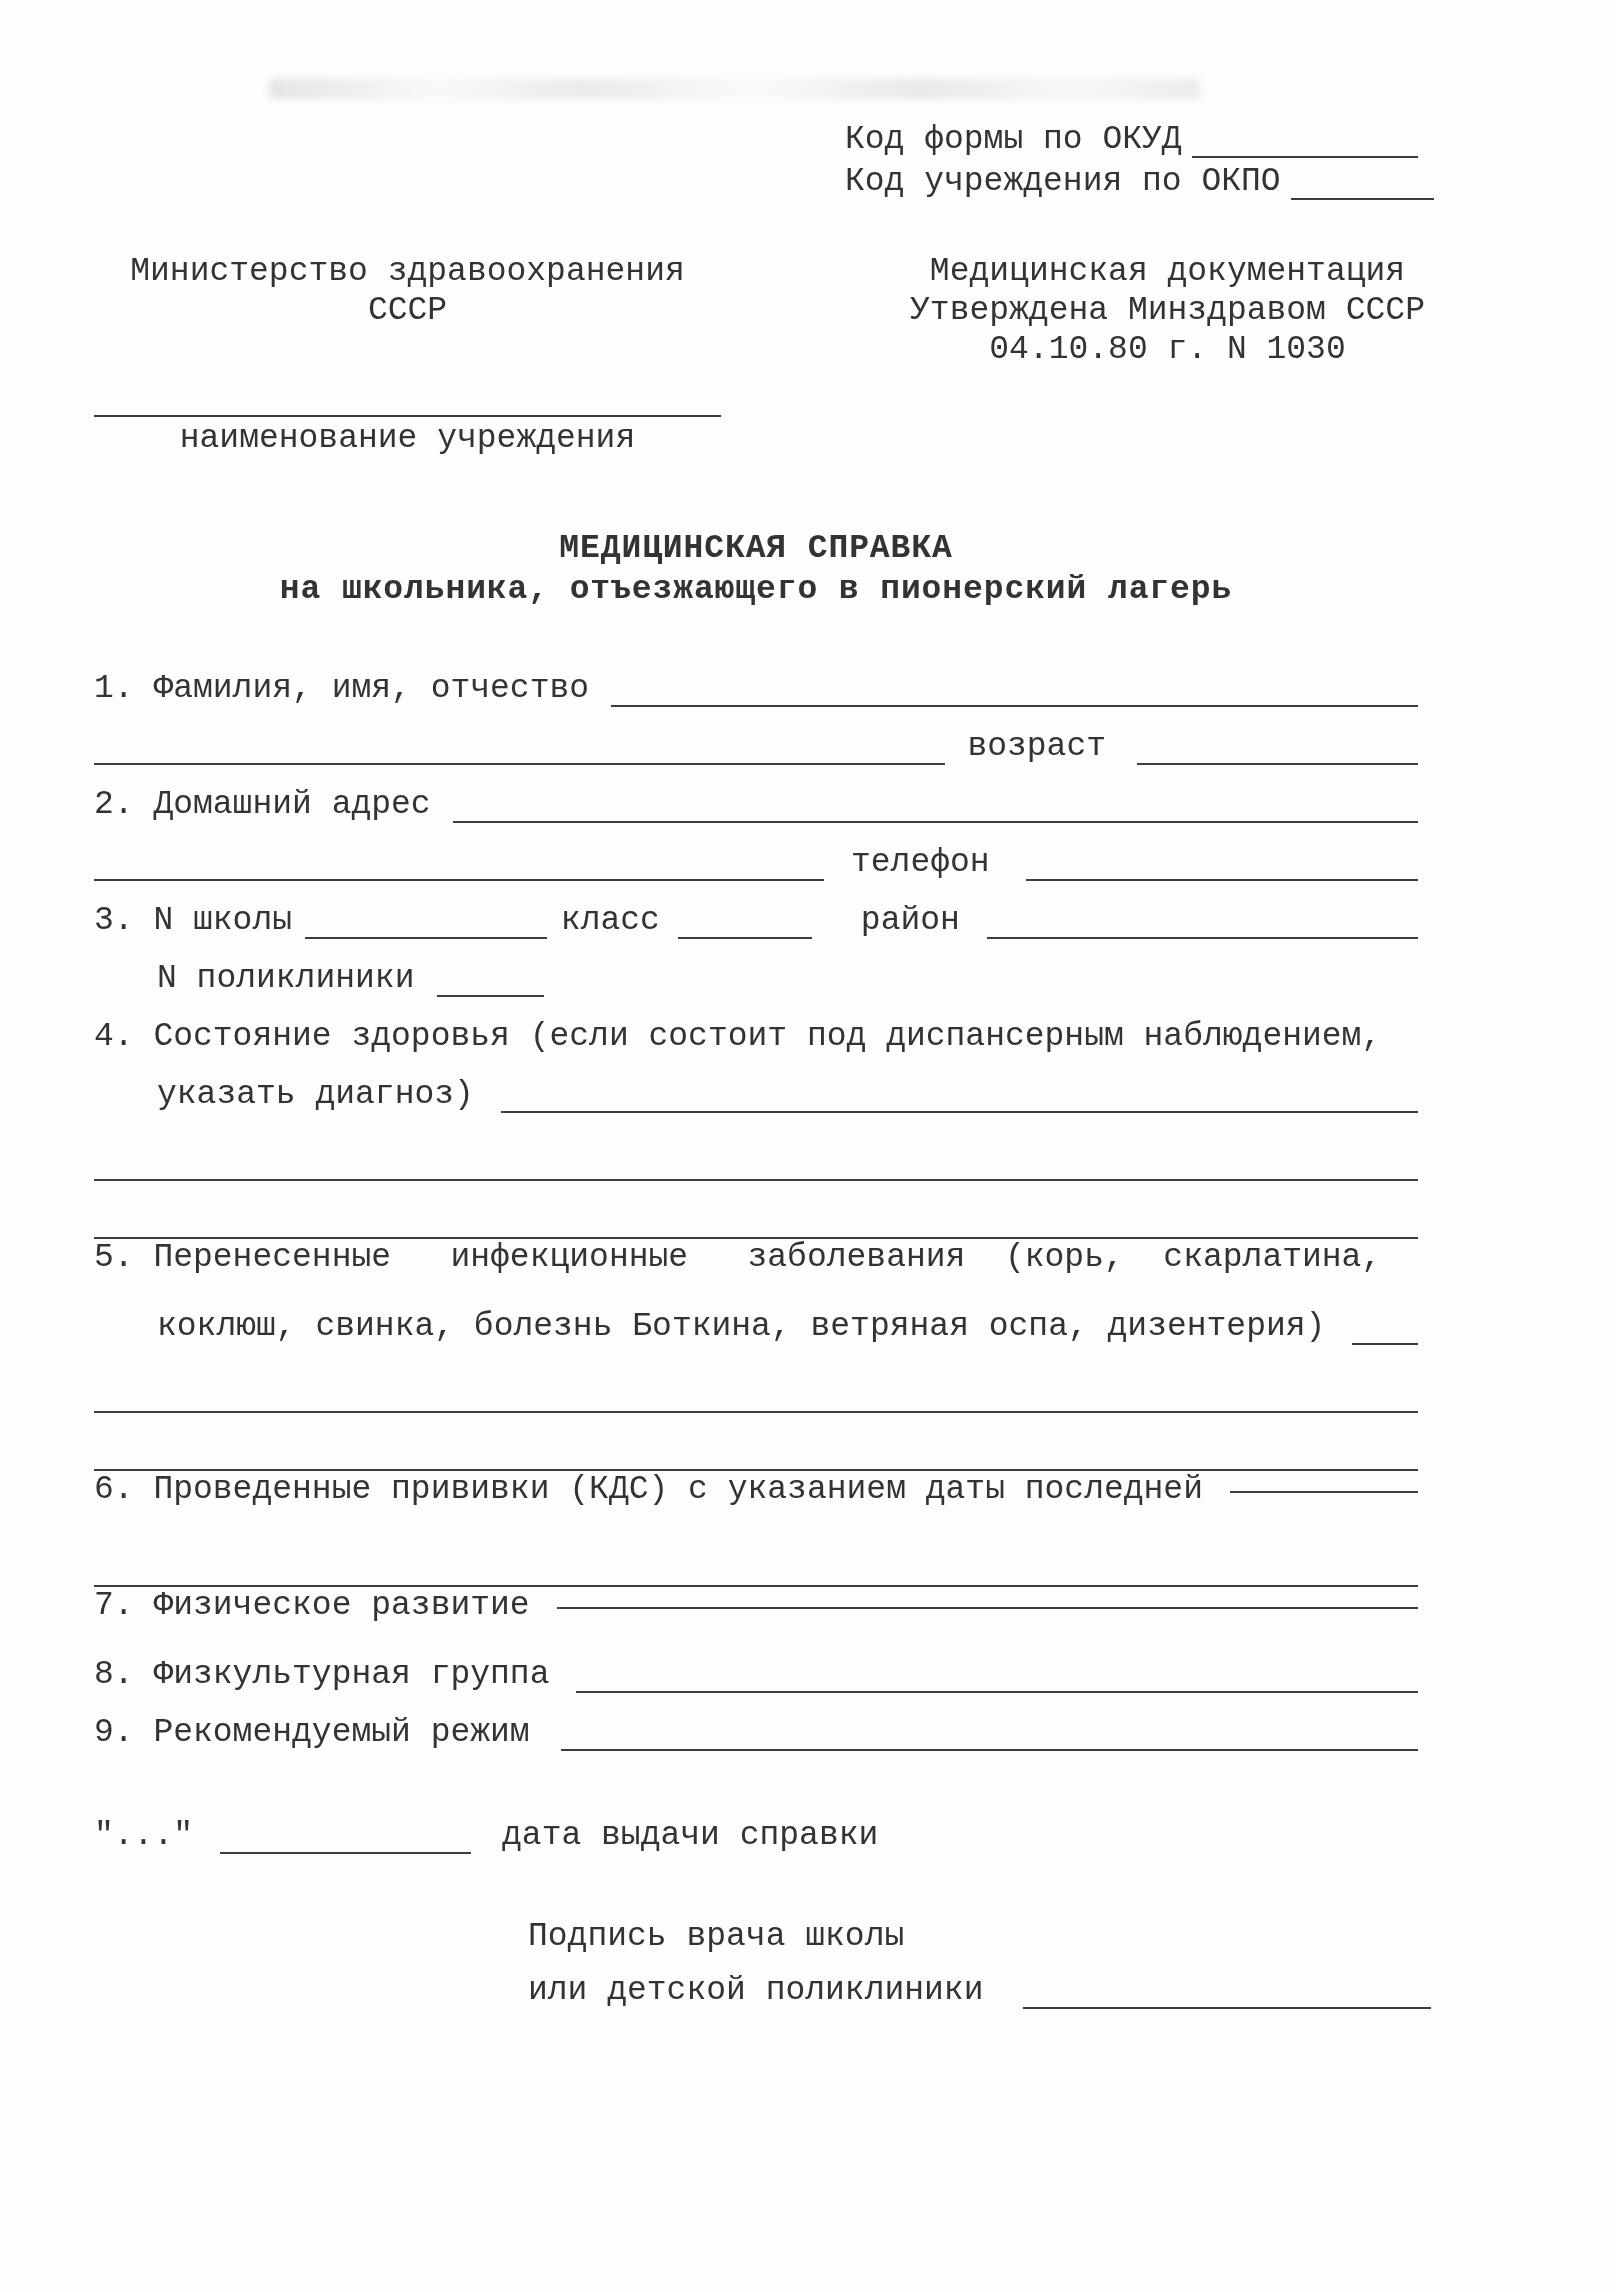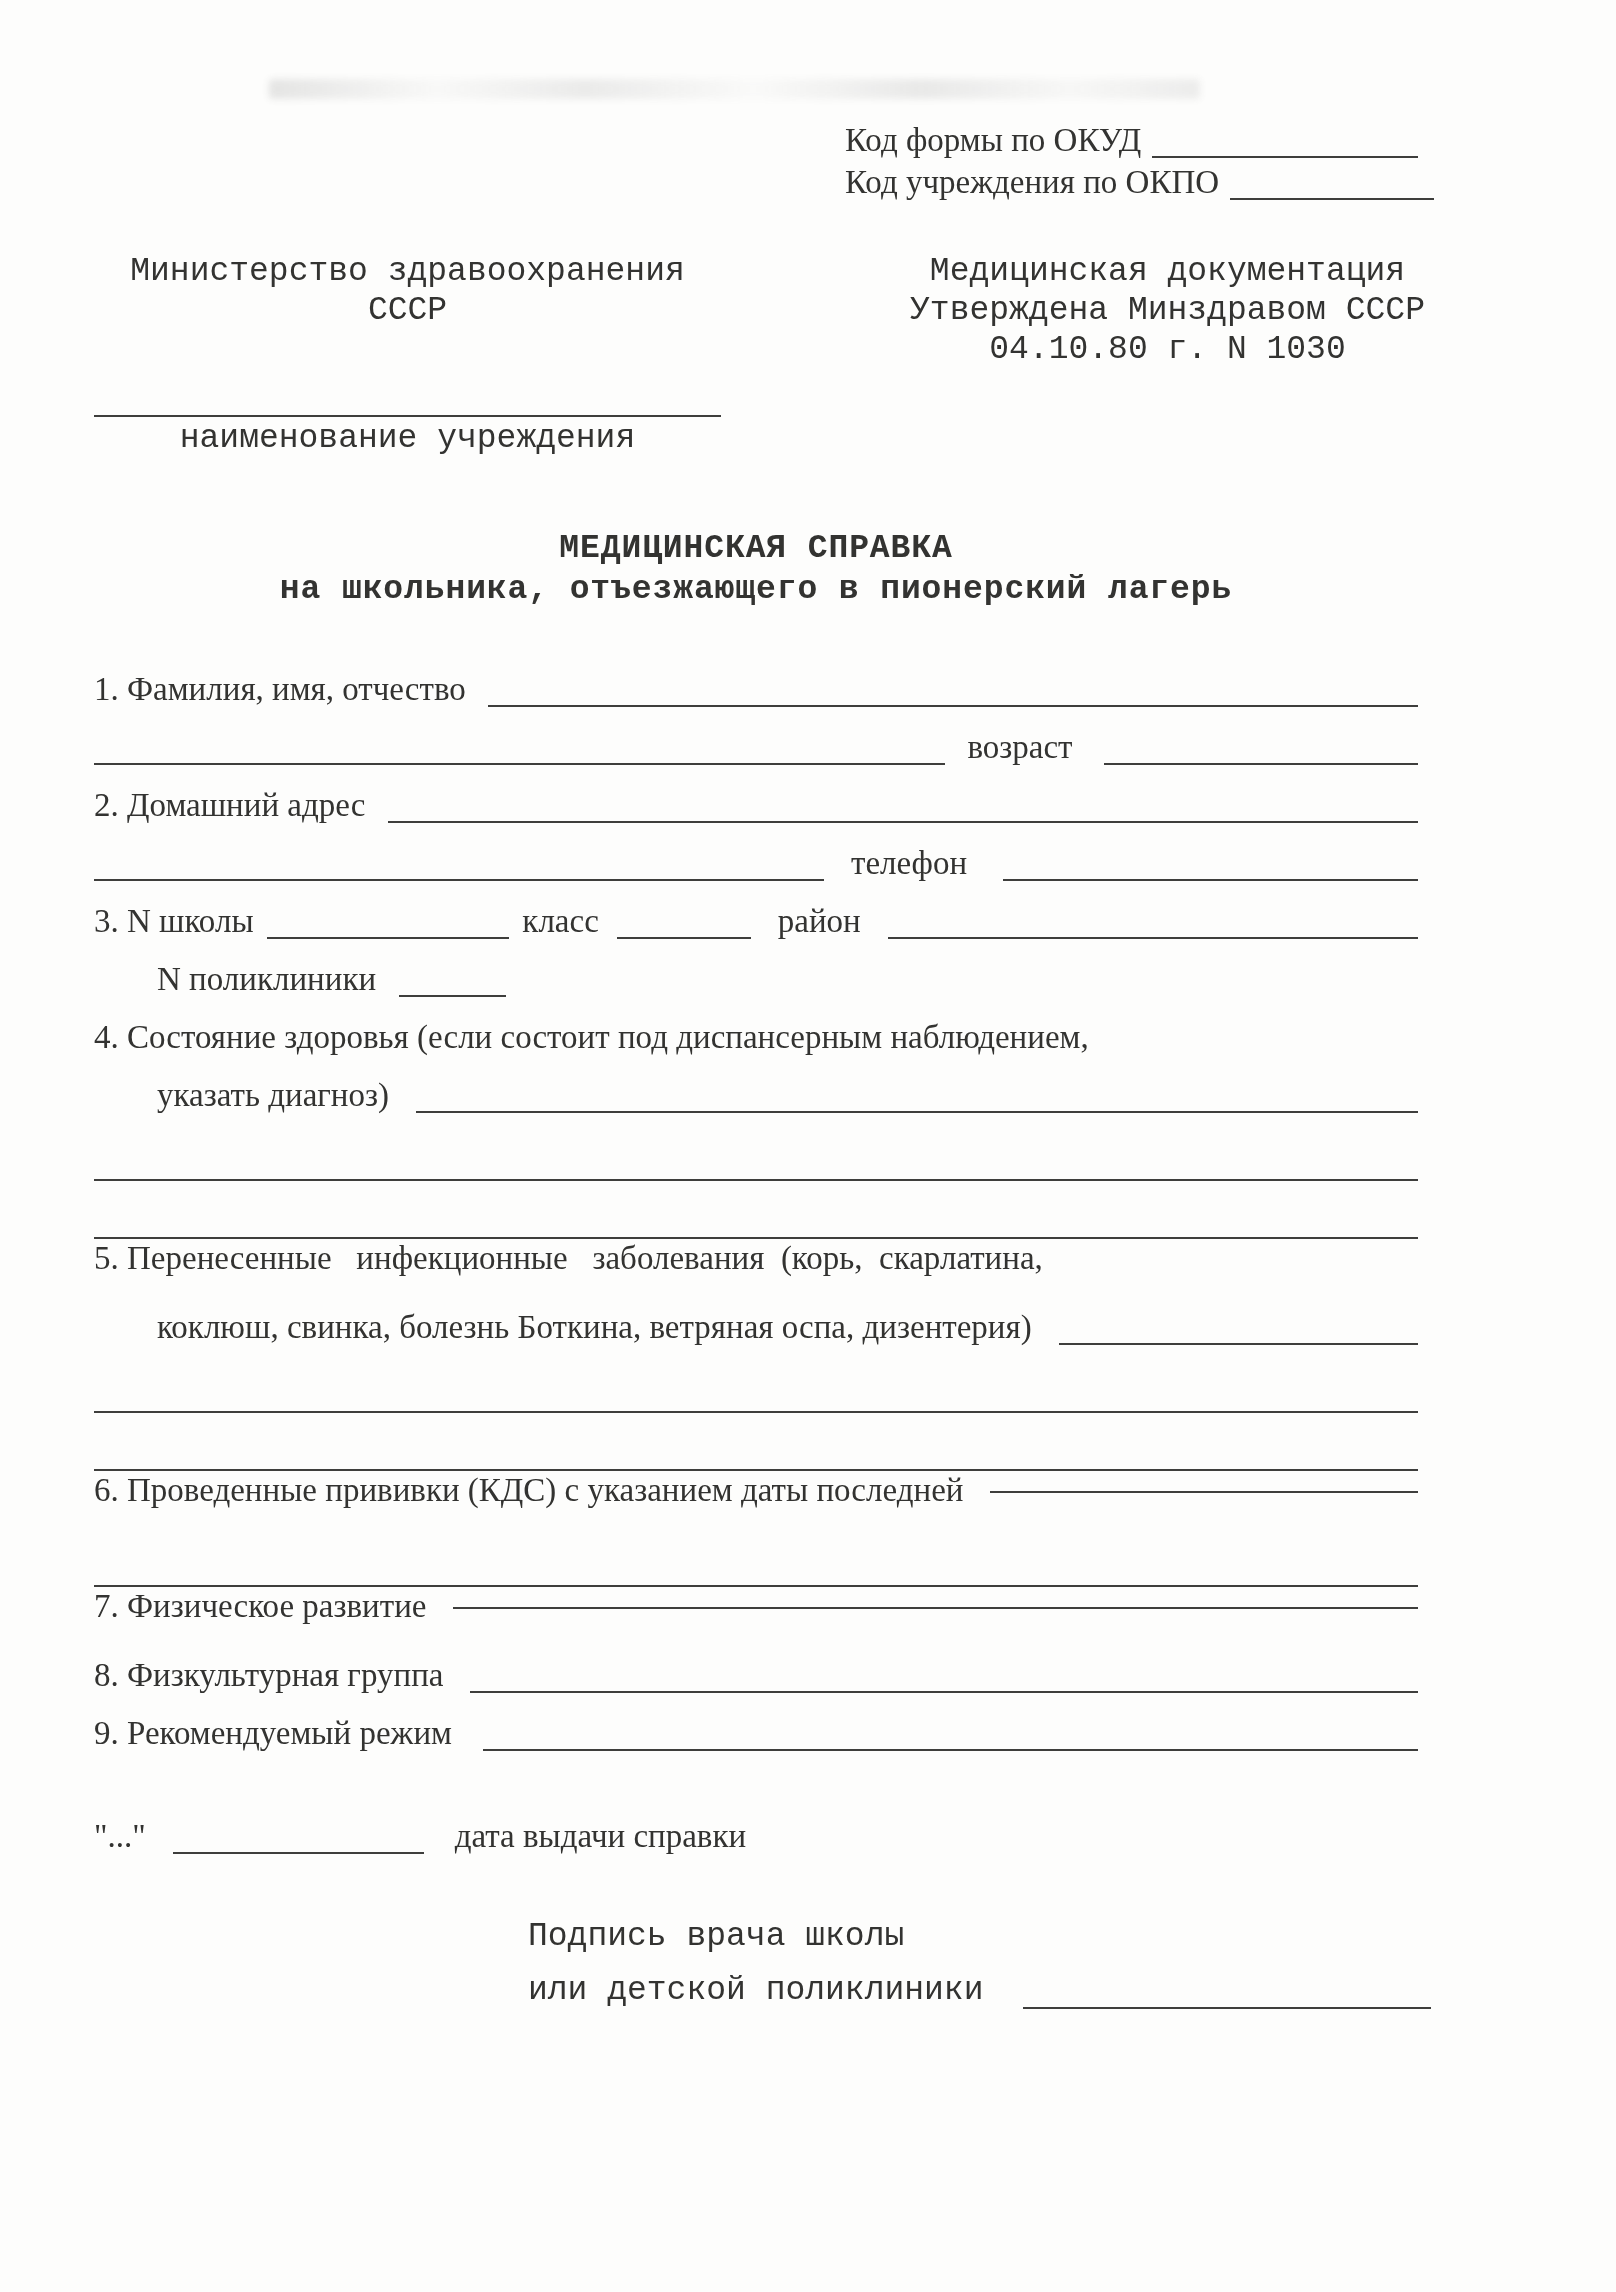--- a/index.html
+++ b/index.html
@@ -9,27 +9,27 @@
     width:1617px; height:2293px;
     box-sizing:border-box;
     padding:116px 199px 0 94px;
     background:#fdfdfc;
     font-family:"Liberation Mono","DejaVu Sans Mono",monospace;
     font-size:33px;
     color:#333331;
     overflow:hidden;
   }
   .t { white-space:pre; line-height:36px; }
-  .row { display:flex; align-items:flex-end; height:58px;font-family:Liberation Serif, serif; }
+  .row { display:flex; align-items:flex-end; height:58px; }
   .seg { border-bottom:2.7px solid #3e3e3c; height:3.6px; flex:0 0 auto; }
   .fill { flex:1 1 auto; }
   .indent { margin-left:63px; }
   .ml12{margin-left:10.7px} .ml15{margin-left:13.4px} .ml20{margin-left:18px}
   .ml25{margin-left:22.4px} .ml30{margin-left:27px} .ml35{margin-left:31px}
-  .ml40{margin-left:36px} .ml45{margin-left:40px} .ml55{margin-left:27px}
+  .ml40{margin-left:36px} .ml45{margin-left:40px} .ml55{margin-left:49px}
   .w950{flex:0 0 851px} .w815{flex:0 0 730px} .w270{flex:0 0 242px}
   .w150{flex:0 0 134px} .w120{flex:0 0 107px} .w280{flex:0 0 251px}
   .smudge {
     position:absolute; left:269px; top:79px; width:931px; height:19.7px;
     background:linear-gradient(90deg,
       rgba(110,110,110,.38) 0%, rgba(160,160,160,.10) 18%,
       rgba(120,120,120,.30) 34%, rgba(170,170,170,.08) 52%,
       rgba(115,115,115,.32) 70%, rgba(150,150,150,.12) 86%,
       rgba(120,120,120,.28) 100%);
     filter:blur(3.6px); opacity:.45; border-radius:3.6px;

